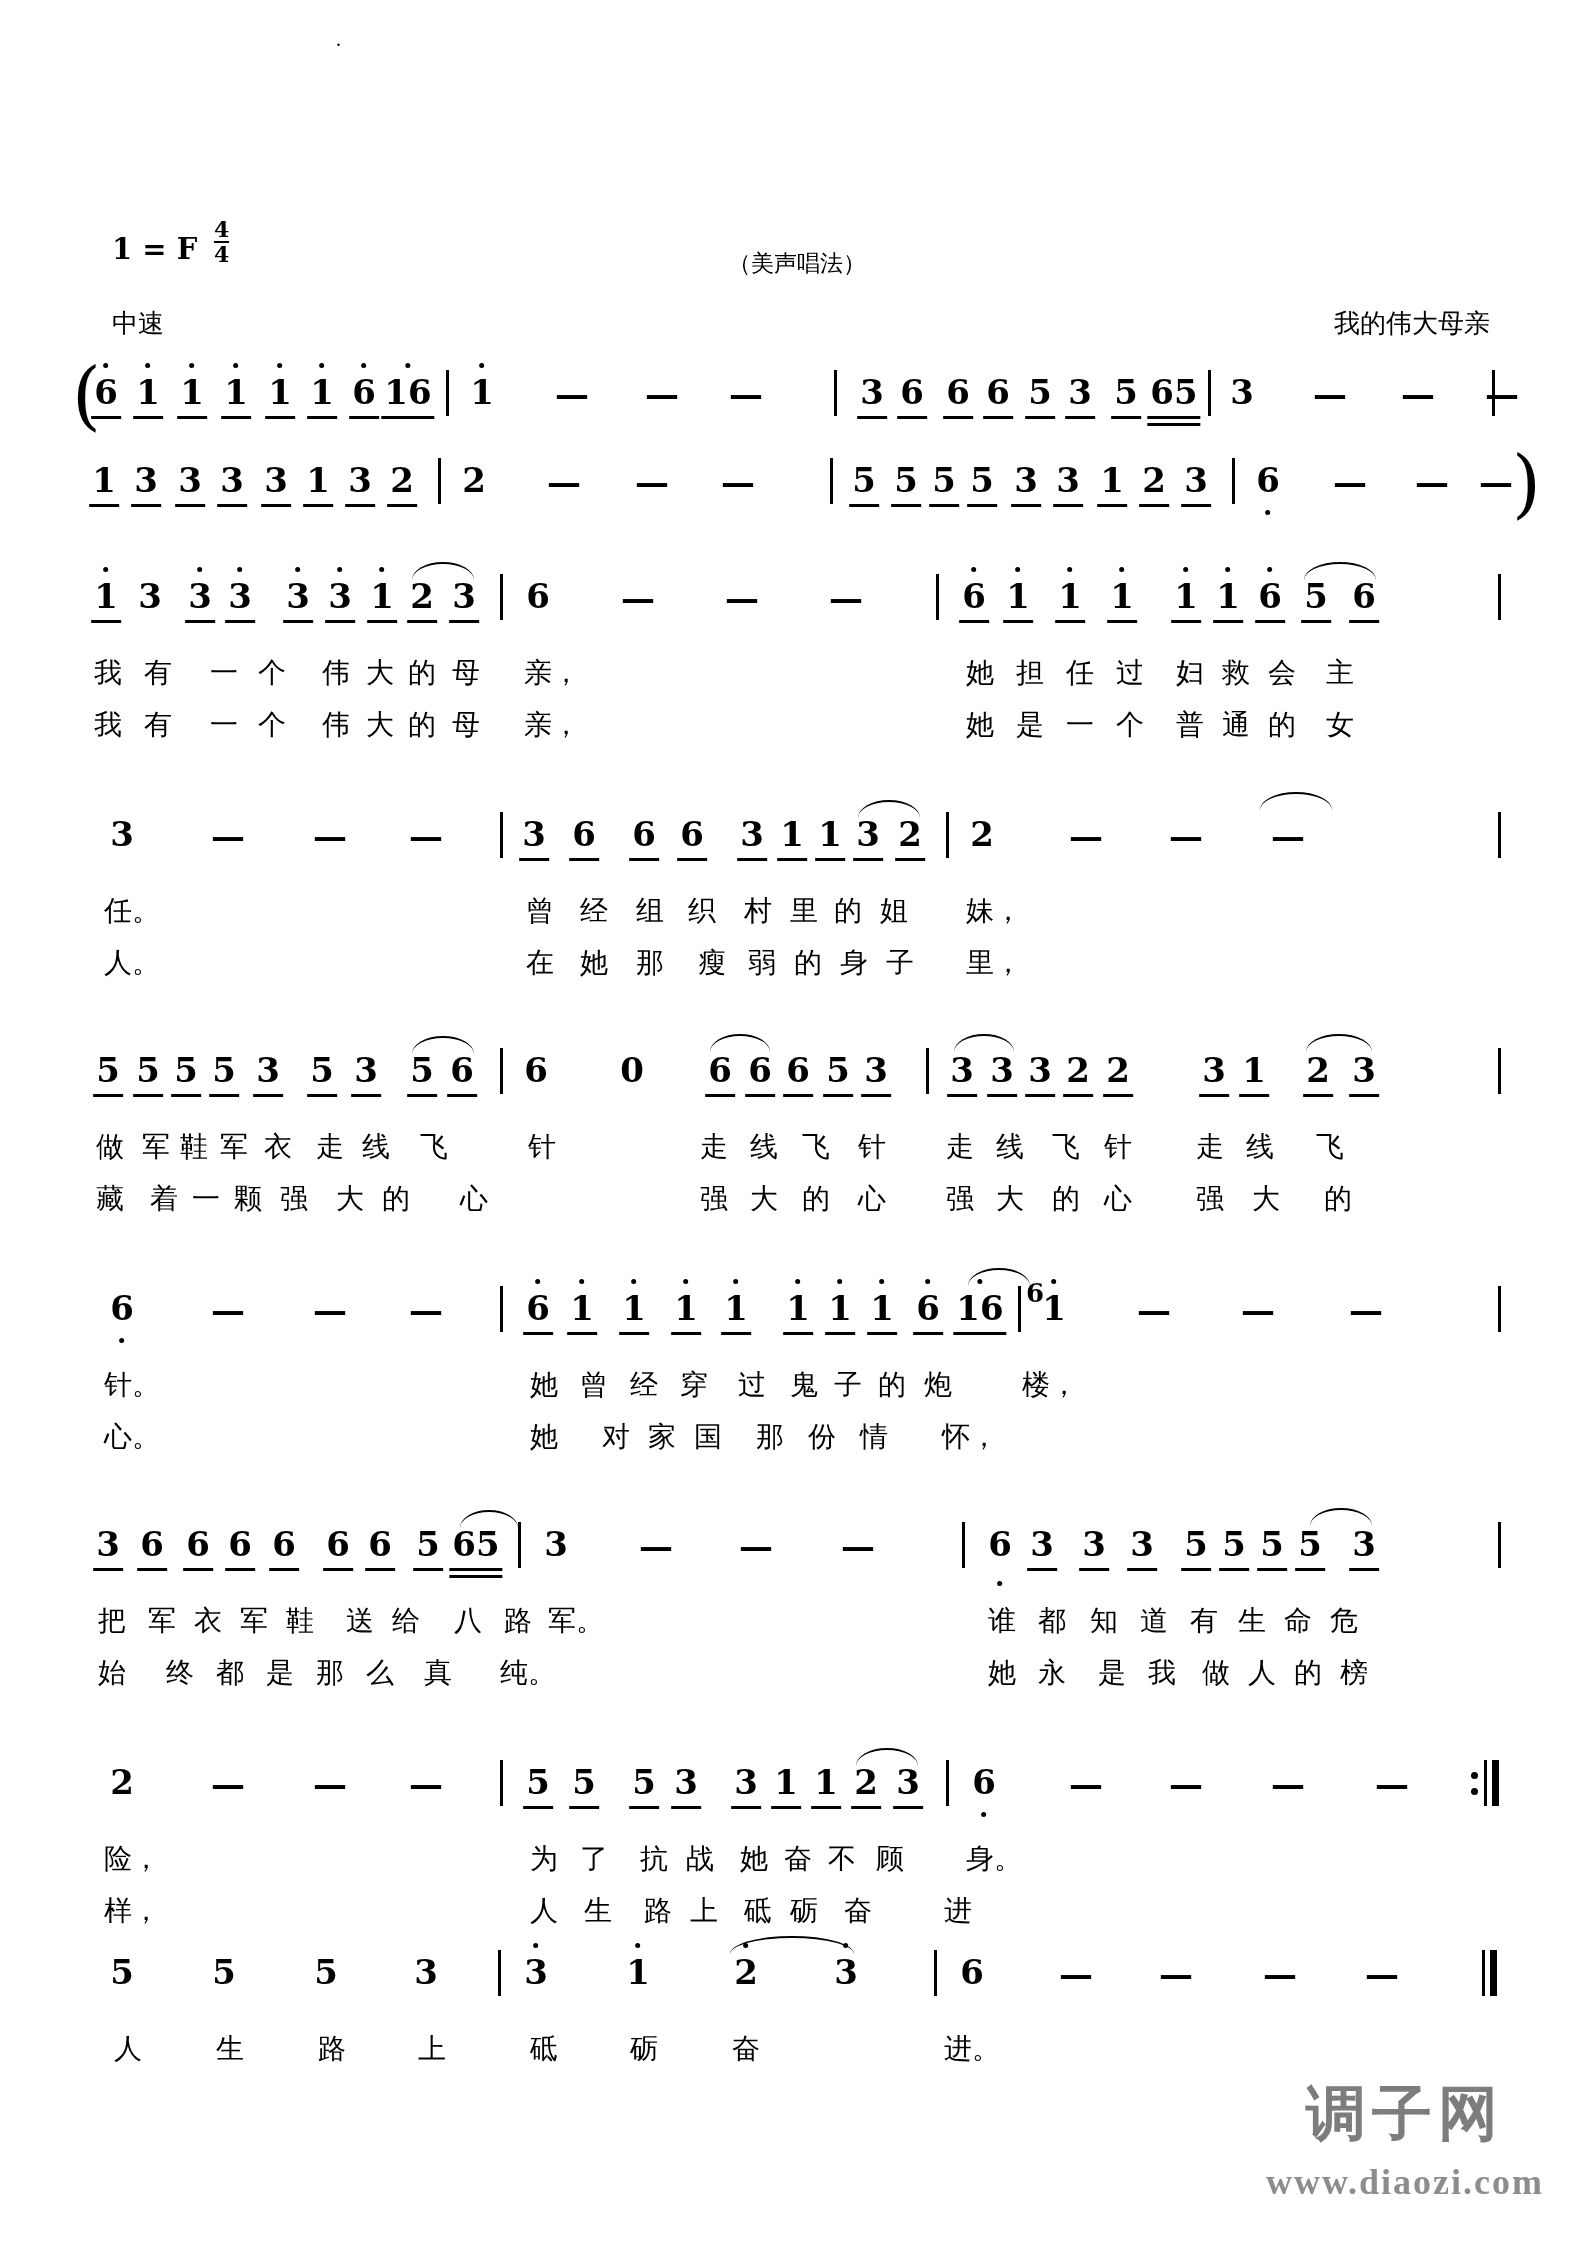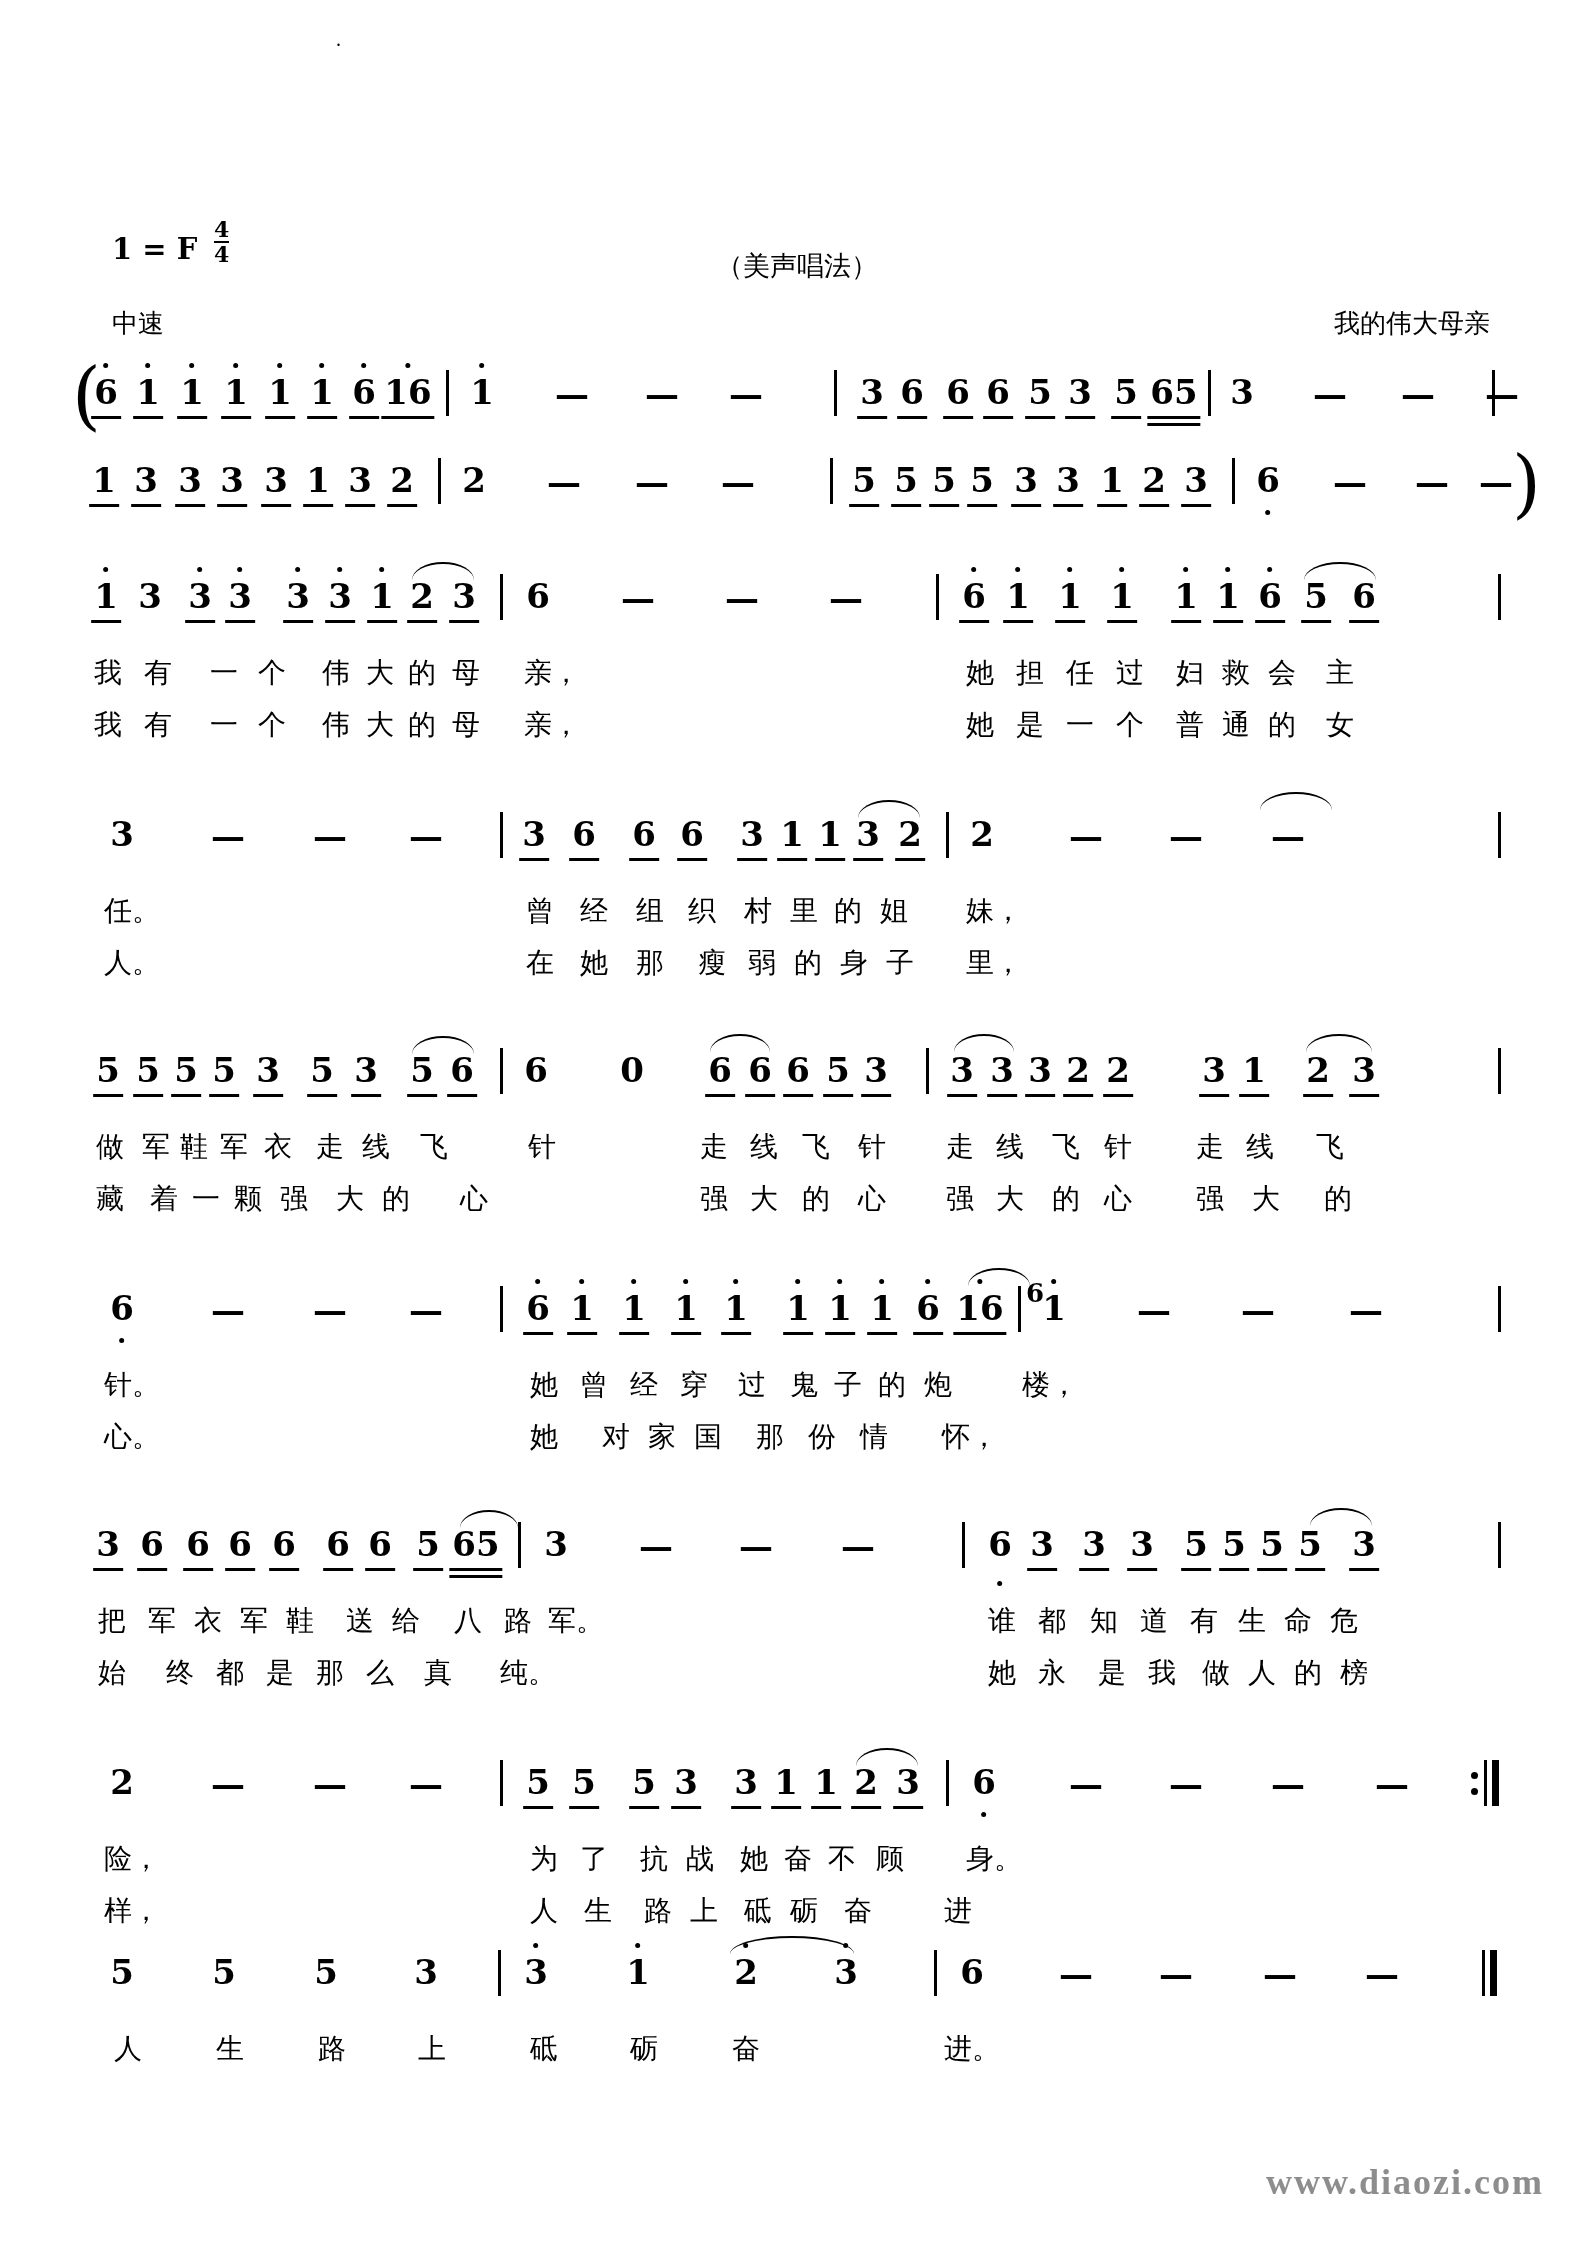--- a/index.html
+++ b/index.html
@@ -31,21 +31,21 @@
     font-size: 46px;
     font-weight: 700;
     letter-spacing: 4px;
     font-family: "DejaVu Serif", serif;
   }
   .subtitle {
     position: absolute;
     left: 8px; right: 0;
     top: 248px;
     text-align: center;
-    font-size: 27px;
+    font-size: 23px;
     font-family: Liberation Serif, serif;
   }
   .keysig {
     position: absolute;
     left: 112px;
     top: 232px;
     font-size: 29px;
     font-weight: 700;
     font-family: "DejaVu Serif", serif;
   }
@@ -757,16 +757,17 @@
       <span class="ly" style="left:250px;">路</span>
       <span class="ly" style="left:350px;">上</span>
       <span class="ly" style="left:462px;">砥</span>
       <span class="ly" style="left:562px;">砺</span>
       <span class="ly" style="left:664px;">奋</span>
       <span class="ly" style="left:890px;">进。</span>
     </div>
   </div>
 
   <div class="wm">
+    <div class="big">调子网</div>
     <div class="small">www.diaozi.com</div>
   </div>
 
 </div>
 
 </body></html>

